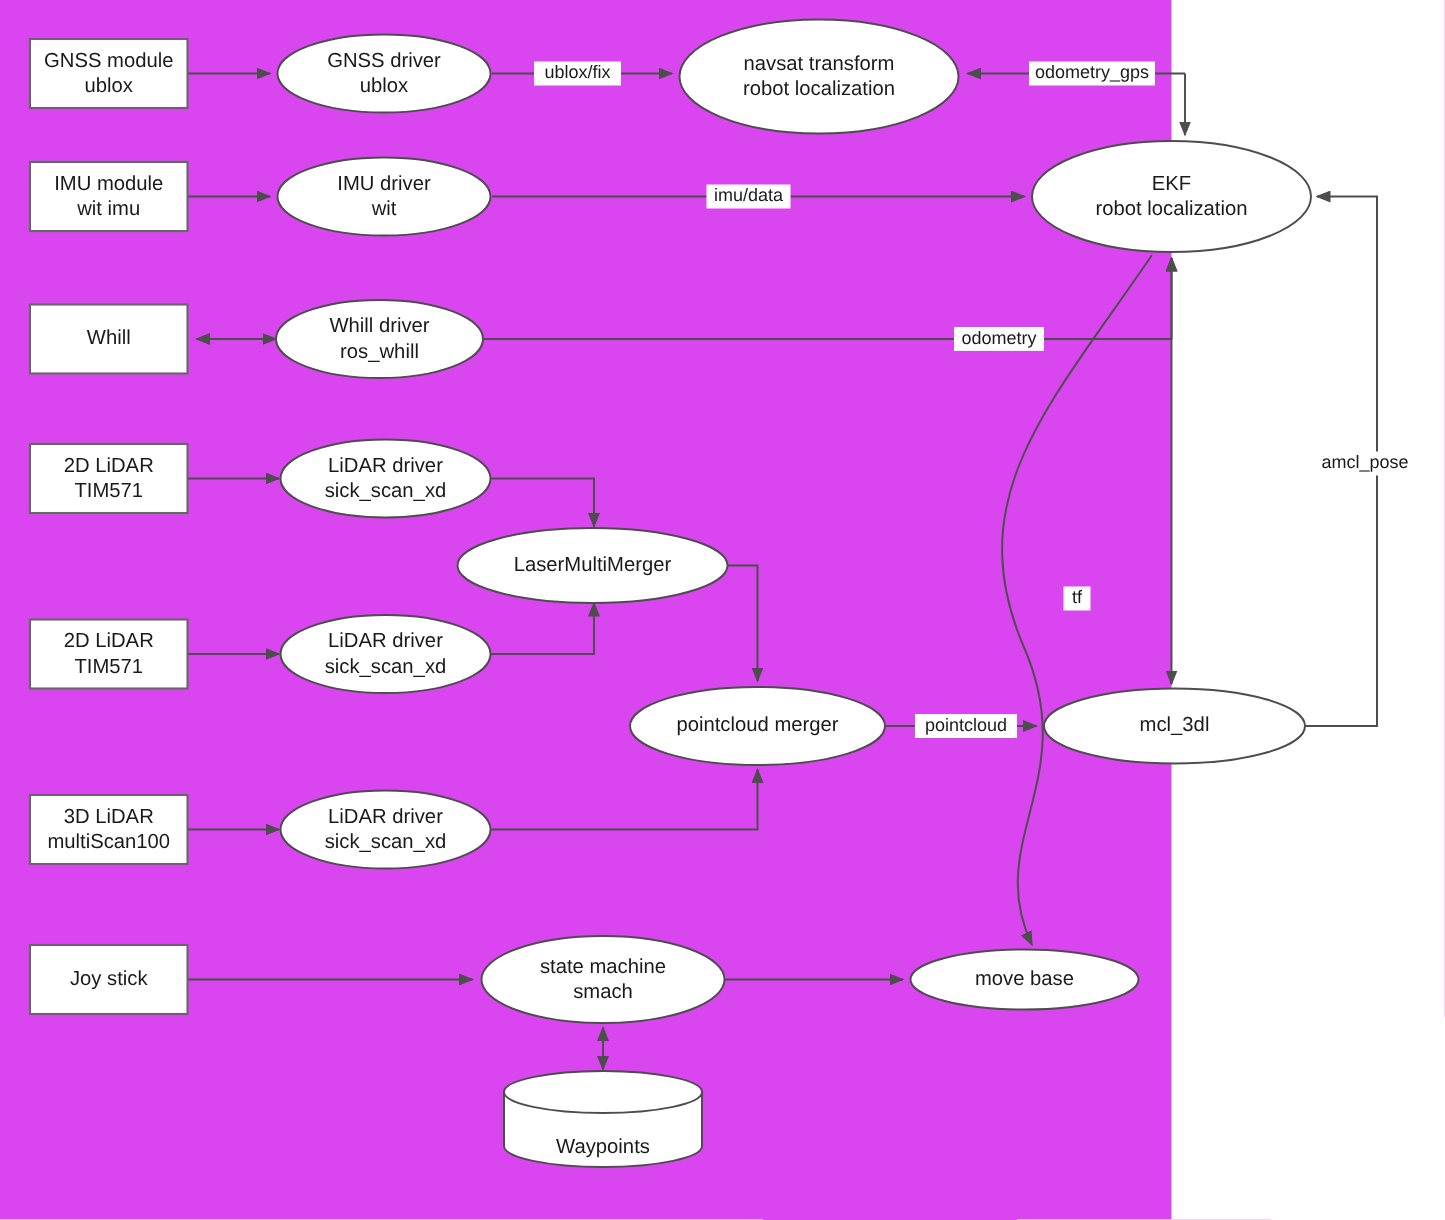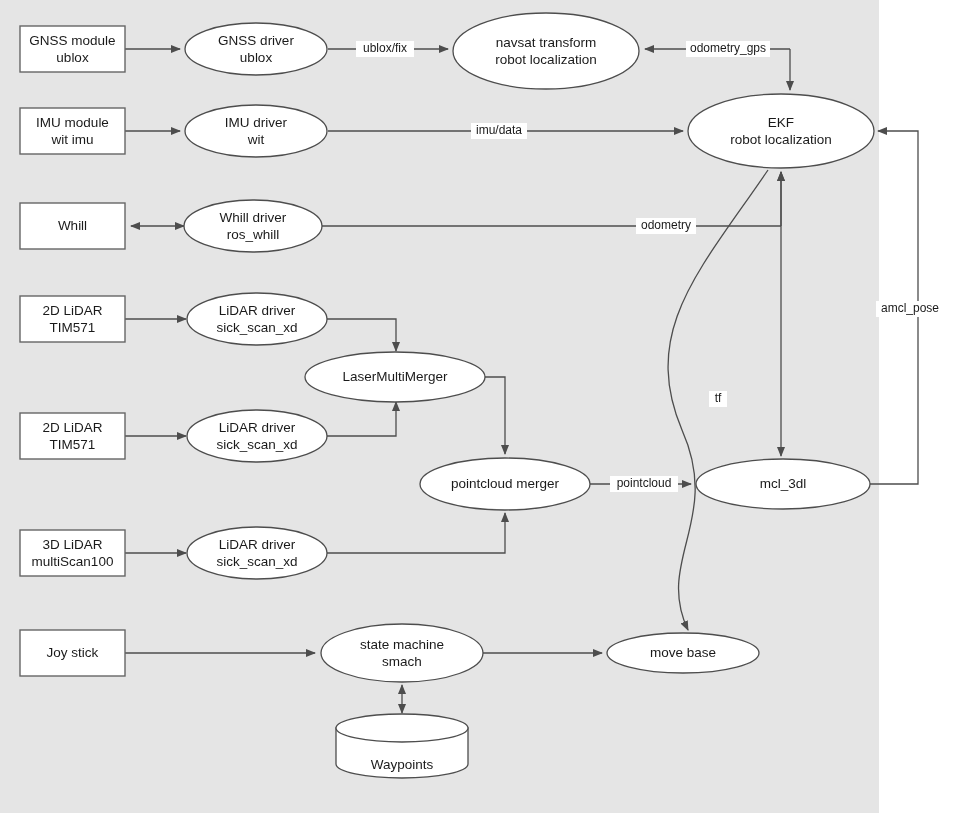--- a/index.html
+++ b/index.html
@@ -2,23 +2,23 @@
 <html><head>
 <meta charset="utf-8">
 <style>
   html, body {
     margin: 0;
     padding: 0;
     background: #ffffff;
   }
   #diagram-root {
     position: relative;
-    width: 879px;
+    width: 781px;
     height: 813px;
-    background: #e5e5e5;
+    background: #d946ef;
     font-family: "Liberation Sans", sans-serif;
   }
   svg.canvas {
     display: block;
     width: 963px;
     height: 813px;
   }
   .node-box {
     fill: #ffffff;
     stroke: #666666;

